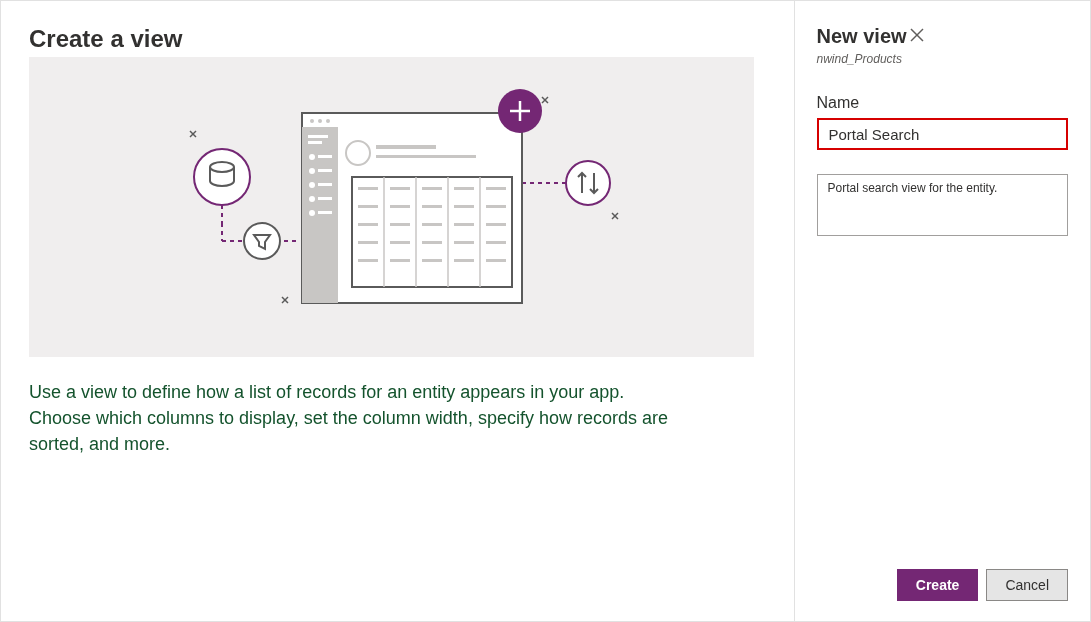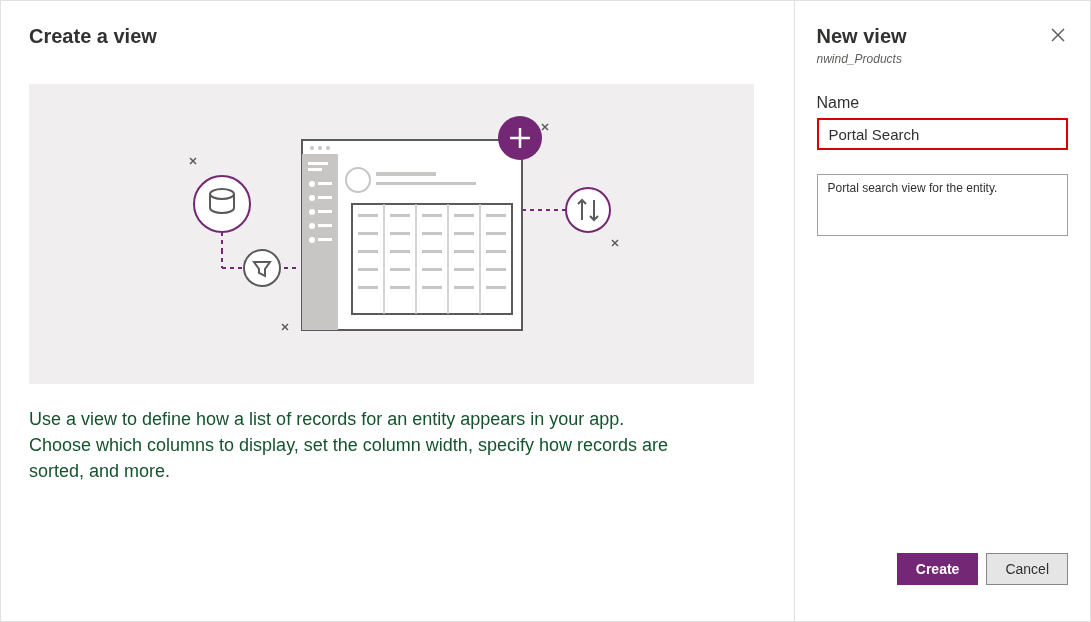--- a/index.html
+++ b/index.html
@@ -23,43 +23,42 @@
     border-right: 1px solid #e1e1e1;
   }
   .right-panel {
     width: 296px;
     padding: 24px 22px;
     display: flex;
     flex-direction: column;
     position: relative;
   }
   .page-title {
-    font-size: 20px;
+    font-size: 24px;
     font-weight: 600;
     color: #323130;
-    margin-bottom: 36px;
+    margin-bottom: 4px;
   }
   .illustration-box {
     width: 725px;
     height: 300px;
     background: #f0eeee;
     display: flex;
     align-items: center;
     justify-content: center;
     margin-bottom: 22px;
   }
   .description-text {
     font-size: 18px;
     color: #14532d;
     line-height: 1.45;
     max-width: 640px;
   }
   .panel-header {
     display: flex;
-    justify-content: space-between;
     align-items: flex-start;
   }
   .panel-title {
     font-size: 20px;
     font-weight: 600;
     color: #323130;
   }
   .close-btn {
     background: none;
     border: none;
@@ -96,21 +95,21 @@
     border: 1px solid #a19f9d;
     padding: 6px 10px;
     font-size: 12px;
     color: #323130;
     font-family: inherit;
     resize: none;
     outline: none;
   }
   .footer {
     position: absolute;
-    bottom: 36px;
+    bottom: 20px;
     right: 22px;
     display: flex;
     gap: 8px;
   }
   .btn {
     font-size: 14px;
     height: 32px;
     padding: 0 18px;
     cursor: pointer;
     font-family: inherit;

